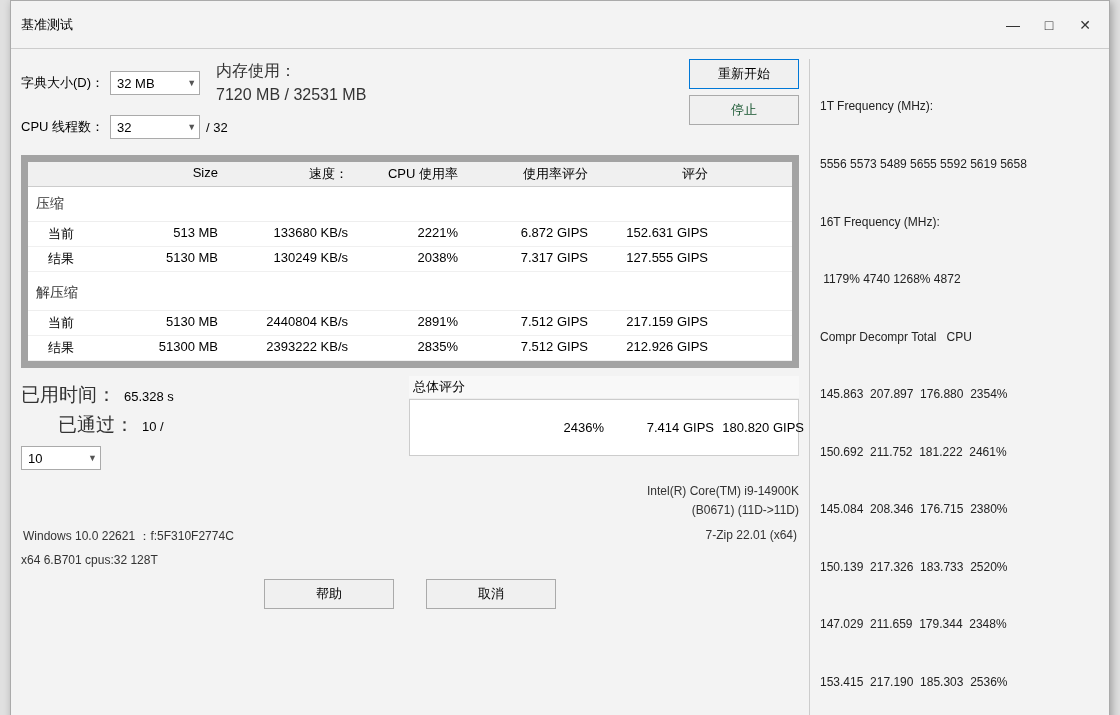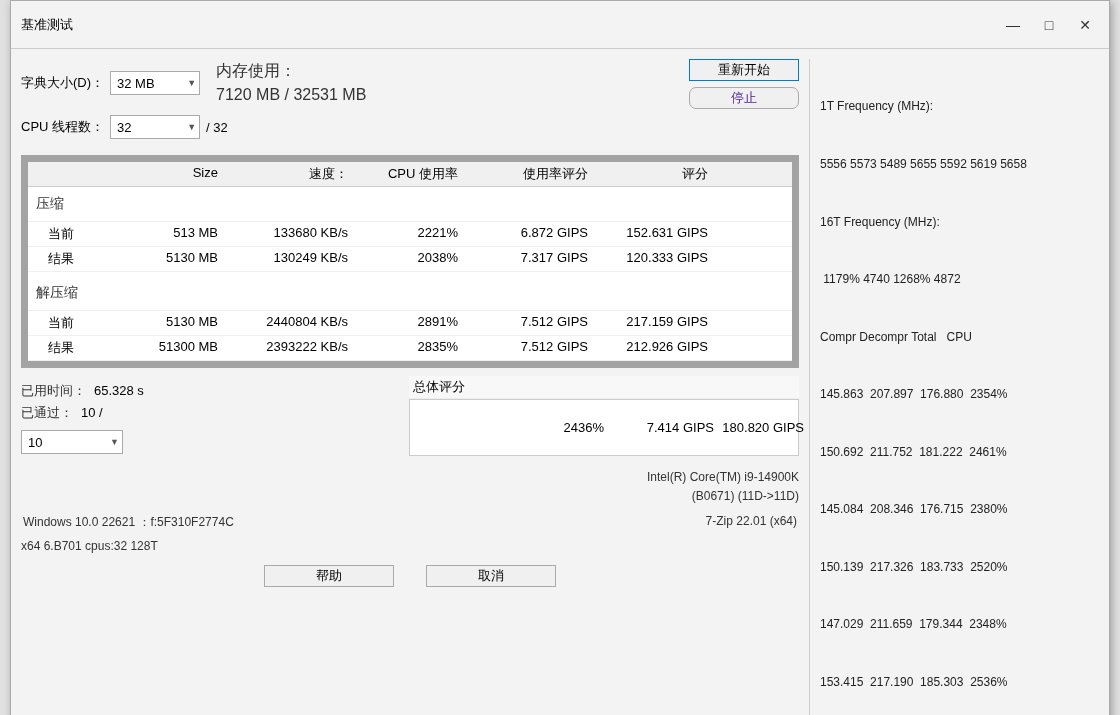--- a/index.html
+++ b/index.html
@@ -112,34 +112,33 @@
       line-height: 1.5;
     }
     .action-buttons {
       display: flex;
       flex-direction: column;
       gap: 6px;
       margin-left: auto;
     }
     .btn {
       width: 110px;
-      height: 22px;
+      height: 30px;
       border: 1px solid #aaa;
       background: #f0f0f0;
       cursor: pointer;
       font-size: 13px;
       font-family: "Microsoft YaHei", Arial, sans-serif;
     }
     .btn-primary {
       border: 1.5px solid #0078d7;
     }
     .btn:disabled {
-      color: #4c1d95;
+      color: #14532d;
       cursor: default;
-      border-radius: 7px;
     }
 
     
     .table-section {
       border: 7px solid #a3a3a3;
       background: white;
       margin-top: 8px;
     }
     .table-header {
       display: grid;
@@ -177,21 +176,21 @@
     }
     .bottom-left {
       flex: 1;
     }
     .time-row {
       display: flex;
       align-items: baseline;
       gap: 8px;
       margin-bottom: 4px;
     }
-    .time-label { font-size: 13px; color: #333; }
+    .time-label { font-size: 19px; color: #333; }
     .time-value { font-size: 13px; }
     .pass-row {
       display: flex;
       align-items: baseline;
       gap: 8px;
     }
     .pass-select-wrapper {
       position: relative;
       display: inline-block;
       margin-top: 8px;
@@ -327,21 +326,21 @@
           <span>2221%</span>
           <span>6.872 GIPS</span>
           <span>152.631 GIPS</span>
         </div>
         <div class="table-row-data">
           <span>结果</span>
           <span>5130 MB</span>
           <span>130249 KB/s</span>
           <span>2038%</span>
           <span>7.317 GIPS</span>
-          <span>120.333 GIPS</span>
+          <span>127.555 GIPS</span>
         </div>
 
         <div class="section-title" style="margin-top:4px;">解压缩</div>
         <div class="table-row-data">
           <span>当前</span>
           <span>5130 MB</span>
           <span>2440804 KB/s</span>
           <span>2891%</span>
           <span>7.512 GIPS</span>
           <span>217.159 GIPS</span>
@@ -355,26 +354,26 @@
           <span>212.926 GIPS</span>
         </div>
       </div>
 
       <div class="bottom-section">
         <div class="bottom-left">
           <div class="time-row" style="margin-top:6px;">
             <span class="time-label">已用时间：</span>
             <span class="time-value">65.328 s</span>
           </div>
-          <div class="pass-row" style="margin-top:4px;">
+          <div class="pass-row" style="margin-top:4px;margin-left:37px;">
             <span class="time-label">已通过：</span>
             <span class="time-value">10 /</span>
           </div>
           <div class="pass-select-wrapper">
-            <select class="select-box" style="width:102px;">
+            <select class="select-box" style="width:80px;">
               <option>10</option>
               <option>5</option>
               <option>1</option>
             </select>
           </div>
         </div>
 
         <div style="width:390px;">
           <div class="total-header">总体评分</div>
           <div class="total-row" style="border:1px solid #ccc; background:white; margin-top:0; padding:20px 4px;">

